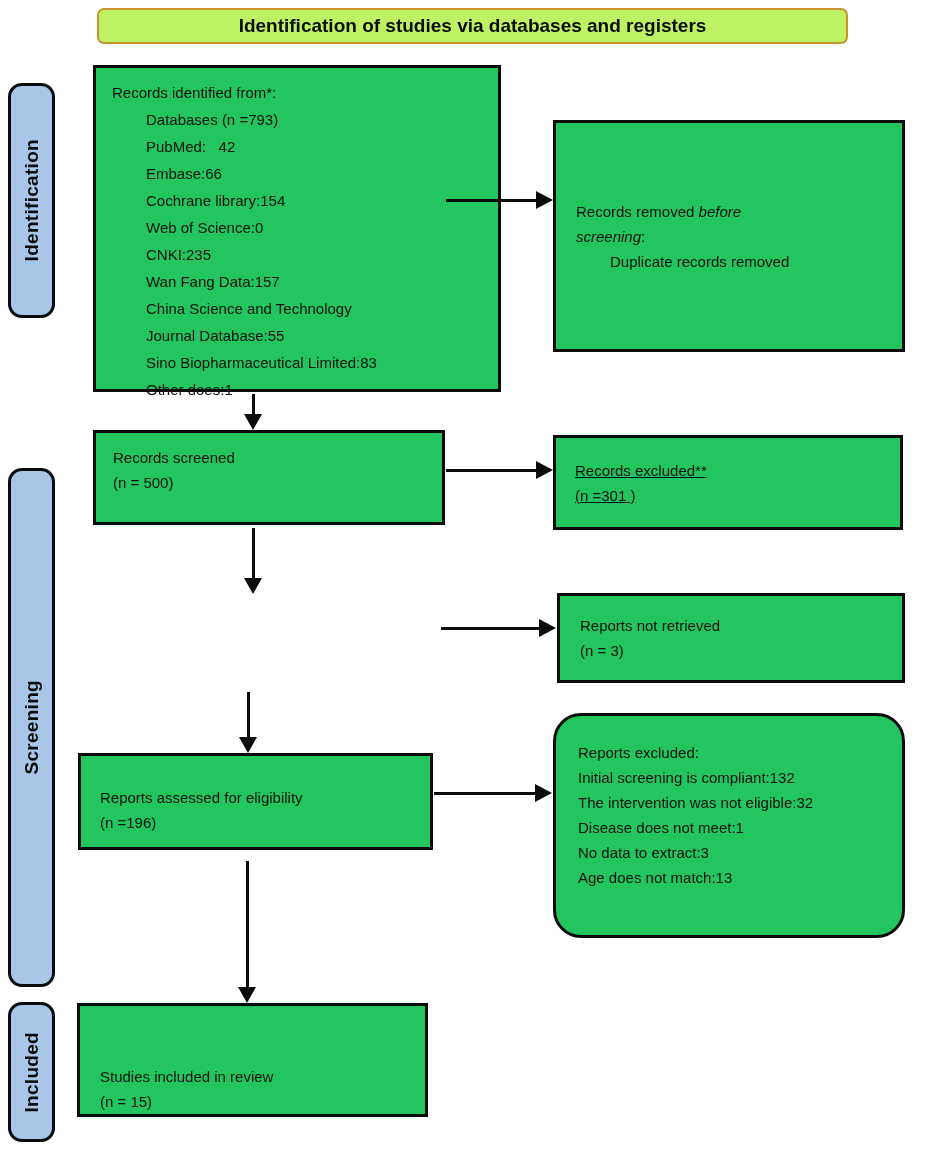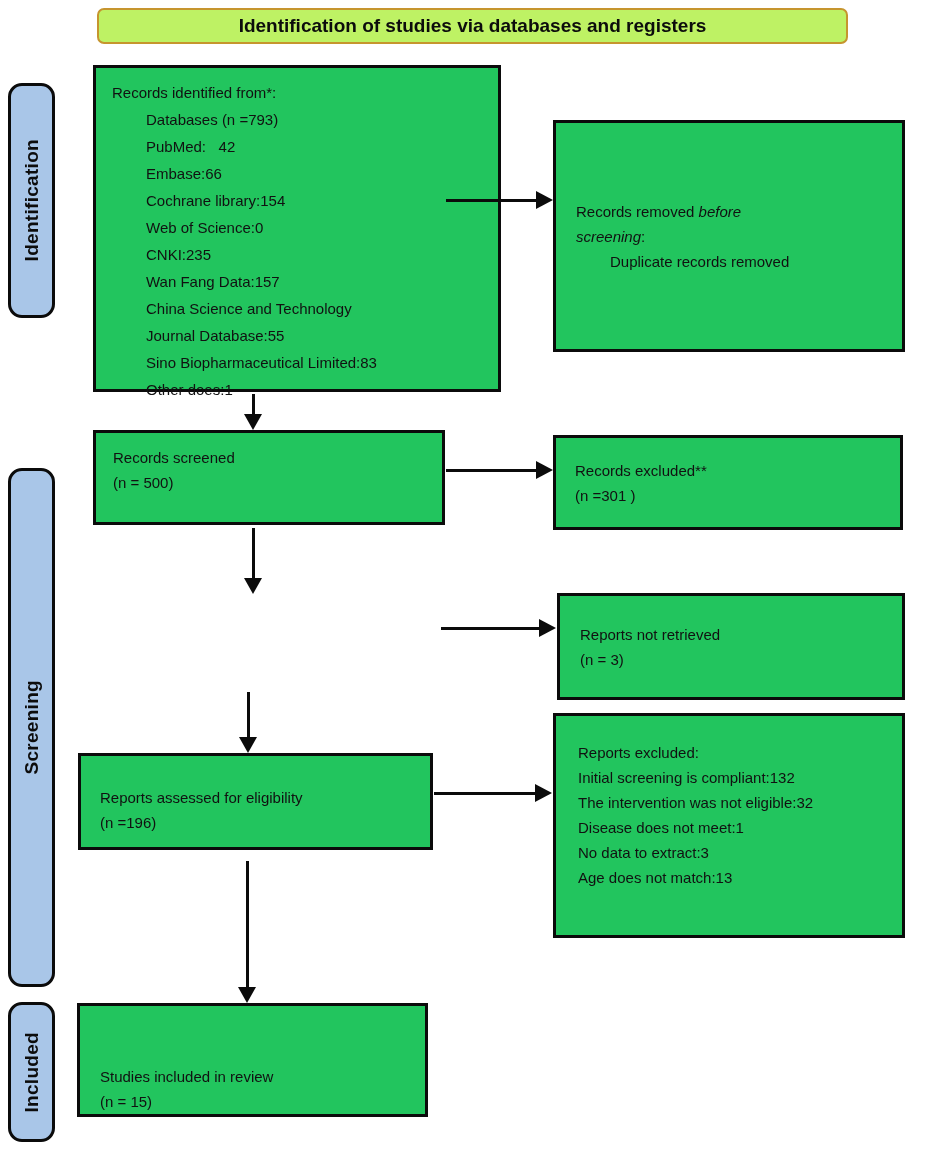--- a/index.html
+++ b/index.html
@@ -64,28 +64,28 @@
   .fbox .indent { padding-left: 34px; white-space: pre; }
   .em { font-style: italic; }
 
   #box-records-identified { left: 93px;  top: 65px;   width: 408px; height: 327px; padding: 11px 6px 0 16px; line-height: 27px; }
   #box-records-removed    { left: 553px; top: 103px;  width: 352px; height: 232px; padding: 1px 6px 0 20px;
                             display: flex; flex-direction: column; justify-content: center; margin-top: 17px; }
   #box-records-removed .titlewrap { max-width: 250px; white-space: normal; }
   #box-records-screened   { left: 93px;  top: 430px;  width: 352px; height: 95px;  padding: 0 6px 16px 17px;
                             display: flex; flex-direction: column; justify-content: center; }
   #box-records-excluded   { left: 553px; top: 435px;  width: 350px; height: 95px;  padding: 0 6px 0 19px;
-                            display: flex; flex-direction: column; justify-content: center; }
+                            display: flex; flex-direction: column; justify-content: center; text-decoration: underline; }
   #box-reports-sought     { left: 93px;  top: 595px;  width: 347px; height: 95px;  padding: 0 6px 0 16px;
                             display: flex; flex-direction: column; justify-content: center; }
-  #box-reports-not-retrieved { left: 557px; top: 593px; width: 348px; height: 107px; padding: 0 6px 0 20px;
+  #box-reports-not-retrieved { left: 557px; top: 593px; width: 348px; height: 90px; padding: 0 6px 0 20px;
                             display: flex; flex-direction: column; justify-content: center; }
   #box-reports-assessed   { left: 78px;  top: 753px;  width: 355px; height: 97px;  padding: 17px 6px 0 19px;
                             display: flex; flex-direction: column; justify-content: center; }
-  #box-reports-excluded   { left: 553px; top: 713px;  width: 352px; height: 225px; padding: 24px 2px 0 22px; }
+  #box-reports-excluded   { left: 553px; top: 713px;  width: 352px; height: 225px; padding: 24px 2px 0 22px; border-radius: 28px; }
   #box-studies-included   { left: 77px;  top: 1003px; width: 351px; height: 114px; padding: 16px 6px 0 20px;
                             display: flex; flex-direction: column; justify-content: flex-end; }
 
   
   .arr-h { position: absolute; height: 2.5px; background: #0b0b0b; }
   .arr-h .head {
     position: absolute; right: -17px; top: -8px;
     width: 0; height: 0;
     border-left: 17px solid #0b0b0b;
     border-top: 9px solid transparent;

